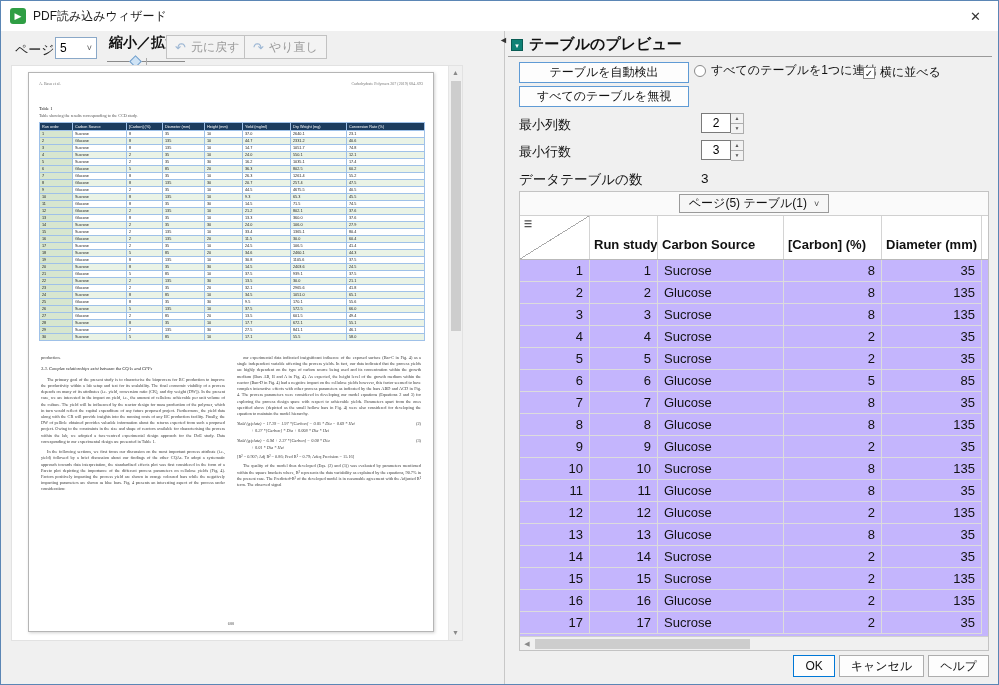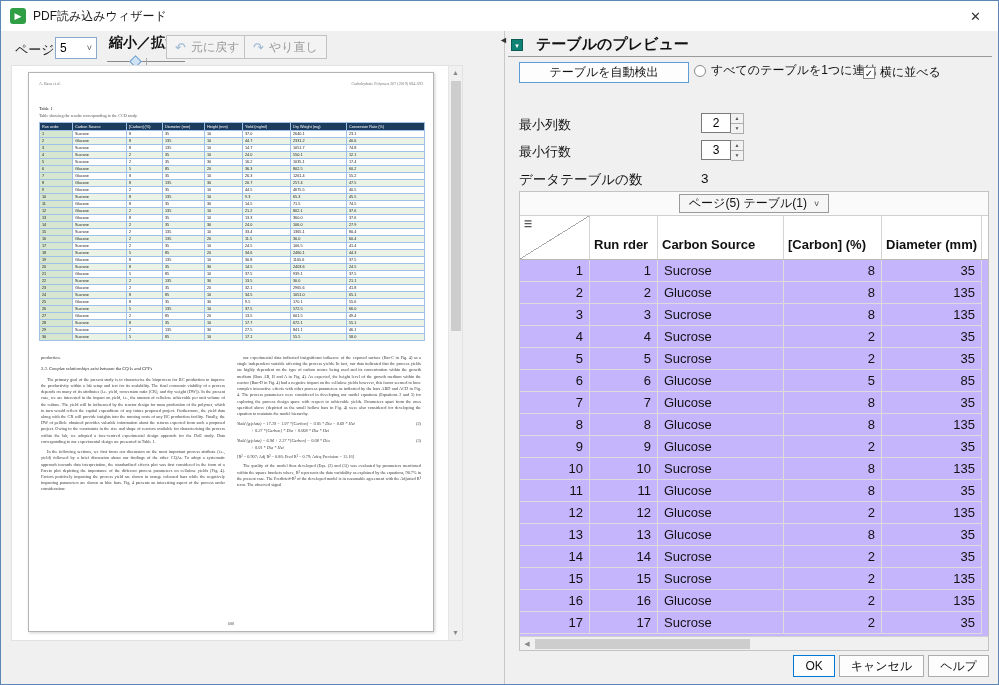--- a/index.html
+++ b/index.html
@@ -79,21 +79,21 @@
   .vscroll .sb-arrow.bottom { position:absolute; bottom:0; left:0; right:0; }
   .vscroll .sb-thumb { position:absolute; top:15px; left:2px; width:10px; height:250px; background:#cdcdcd; }
 
   
   .splitter { position:absolute; left:501px; top:30px; bottom:0; width:5px; }
   .splitter-line { position:absolute; left:2px; top:0; bottom:0; width:1px; background:#c8c8c8; }
   .splitter-collapse { position:absolute; left:-3px; top:4px; font-size:9px; color:#333; }
 
   
   .right { position:absolute; left:507px; top:30px; width:484px; bottom:0; }
-  .panel-title { position:absolute; left:3px; top:4px; display:flex; align-items:center; gap:13px; }
+  .panel-title { position:absolute; left:3px; top:4px; display:flex; align-items:center; gap:6px; }
   .disclosure-icon { width:12px; height:12px; background:#0f8276; border:1px solid #0a5c54;
                      color:#fff; font-size:7px; line-height:11px; text-align:center; }
   .panel-title-text { font-weight:bold; font-size:15px; color:#111; }
   .title-rule { position:absolute; left:0; right:0; top:25px; height:1px; background:#9a9a9a; }
 
   .cmd-btn { position:absolute; left:11px; width:170px; height:21px; background:#fdfdfd;
              border:1px solid #5f9bd5; font-size:12px; color:#111; display:flex;
              align-items:center; justify-content:center; }
   .btn-detect { top:31px;font-family:Liberation Mono, monospace; }
   .btn-ignore { top:55px; }
@@ -554,20 +554,21 @@
   </div>
 
   <div class="right">
     <div class="panel-title">
       <div class="disclosure-icon">▾</div>
       <div class="panel-title-text">テーブルのプレビュー</div>
     </div>
     <div class="title-rule"></div>
 
     <div class="cmd-btn btn-detect">テーブルを自動検出</div>
+    <div class="cmd-btn btn-ignore">すべてのテーブルを無視</div>
 
     <div class="radio-group">
       <div class="radio-row">
         <span class="radio-circle"></span>
         <span>すべてのテーブルを1つに連結</span>
       </div>
     </div>
     <div class="checkbox-row checked">
       <span class="checkbox-box">✓</span>
       <span>横に並べる</span>
@@ -596,21 +597,21 @@
       <div class="selector-bar">
         <div class="selector-btn">
           <span>ページ(5) テーブル(1)</span>
           <span class="caret">˅</span>
         </div>
       </div>
       <div class="thead">
         <div class="th corner col0">
           <span class="corner-icon">☰</span>
         </div>
-        <div class="th col1">Run rder</div>
+        <div class="th col1">Run study</div>
         <div class="th col2">Carbon Source</div>
         <div class="th col3">[Carbon] (%)</div>
         <div class="th col4">Diameter (mm)</div>
       </div>
       <div class="tbody">
           <div class="tr">
             <div class="td col0">1</div>
             <div class="td col1">1</div>
             <div class="td col2">Sucrose</div>
             <div class="td col3">8</div>

